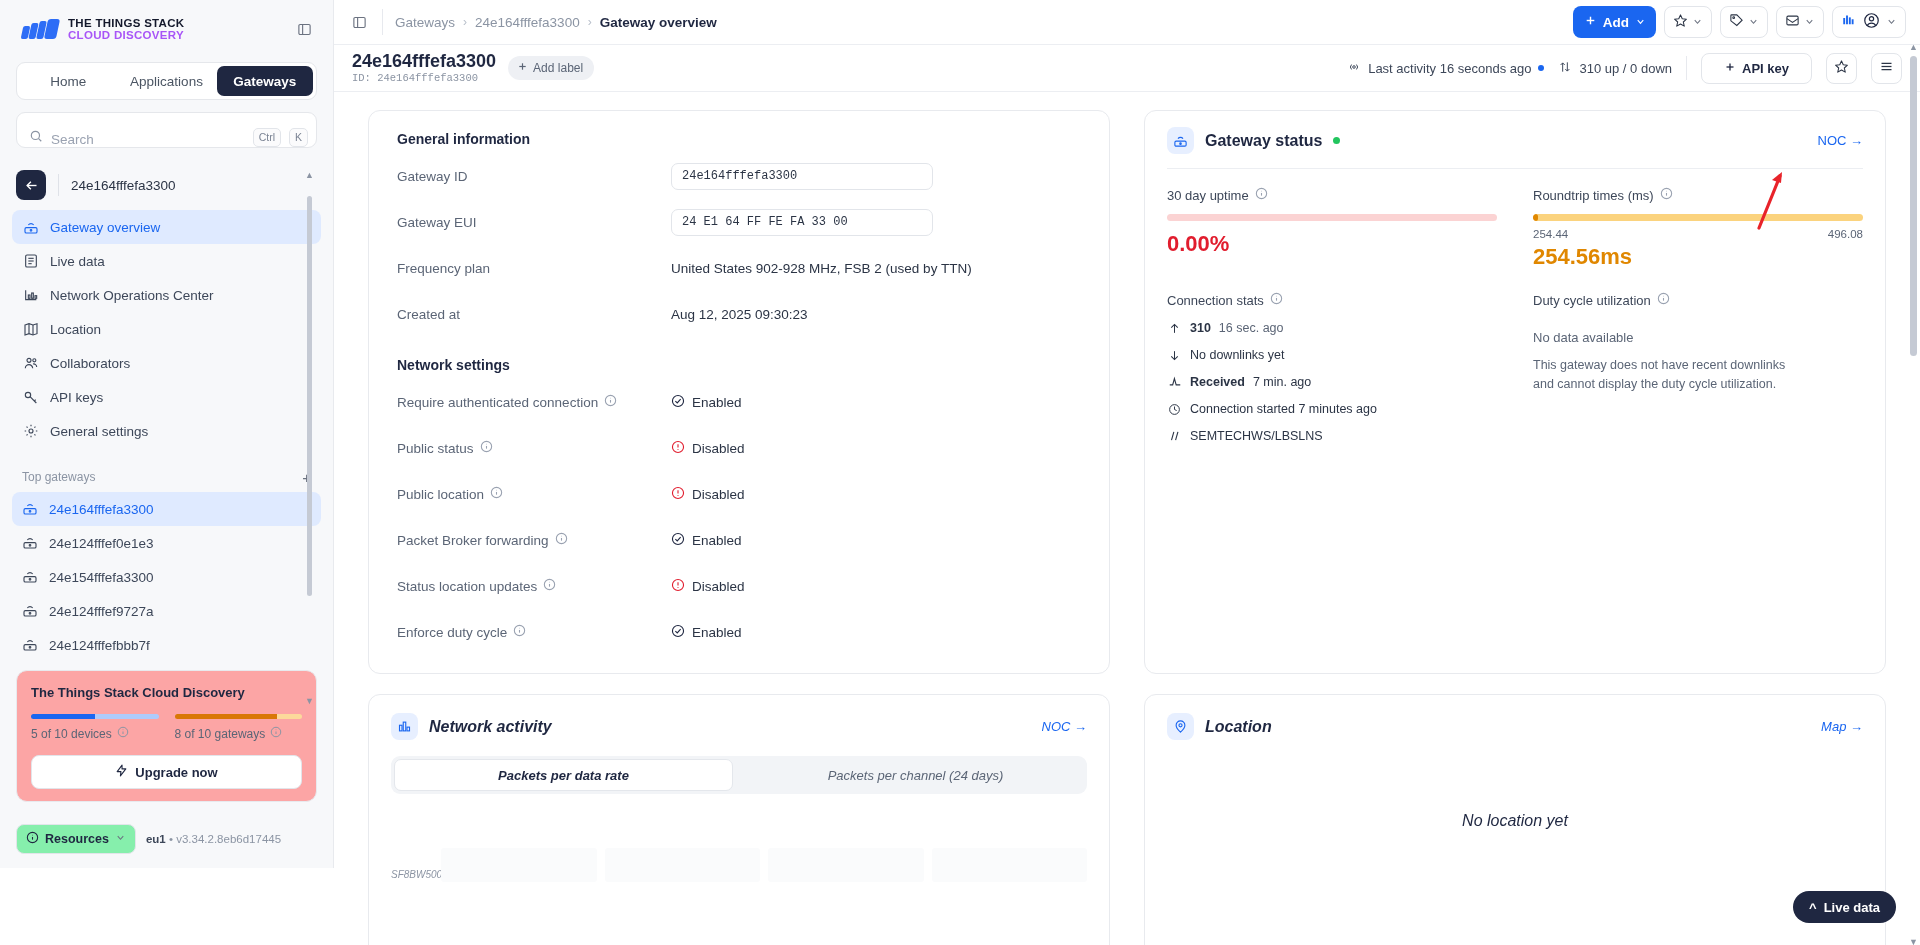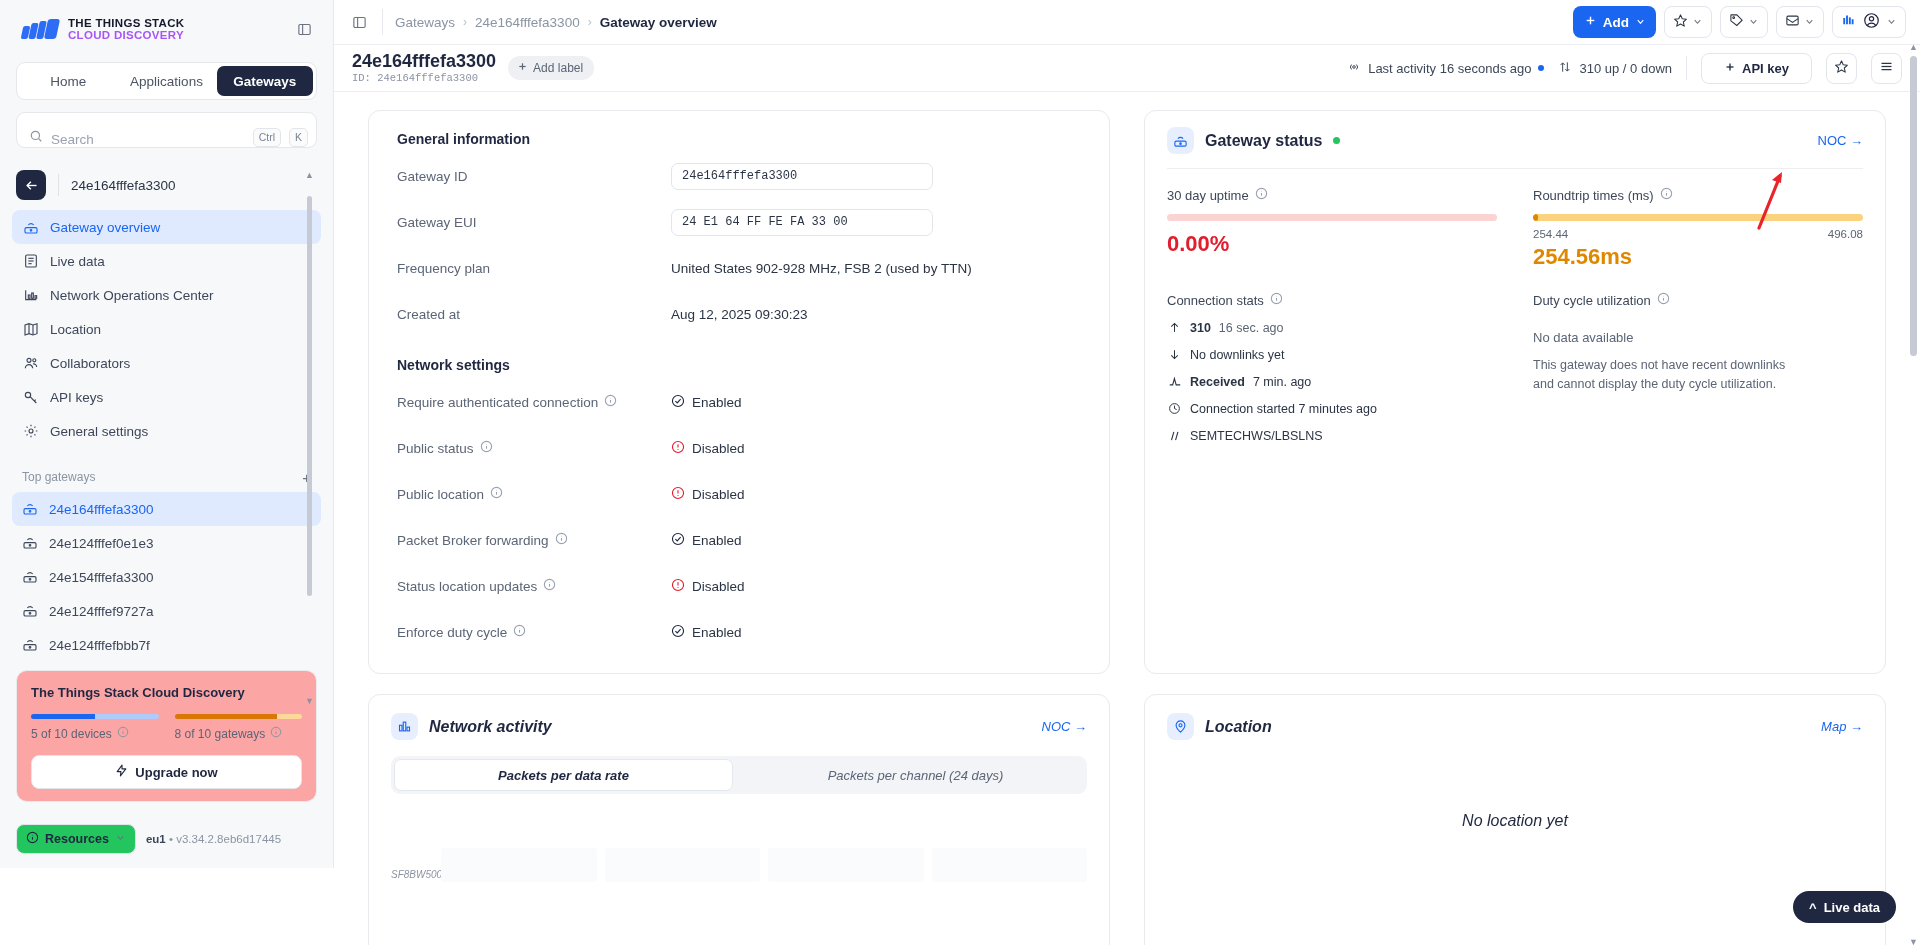--- a/index.html
+++ b/index.html
@@ -120,21 +120,21 @@
   .bar-label { font-size: 12px; color: #5b6576; margin-top: 7px; display: flex; align-items: center; gap: 5px; }
   .upgrade-btn {
     margin-top: 14px; height: 34px; border: 1px solid #e2e5ea; border-radius: 8px;
     background: #fff; display: flex; align-items: center; justify-content: center;
     gap: 7px; font-size: 13px; font-weight: 700; color: #1f2741; cursor: pointer;
   }
   .side-footer {
     margin-top: auto; padding: 12px 16px 14px 16px; display: flex; align-items: center; gap: 10px;
   }
   .res-btn {
-    height: 30px; border: 1px solid #e2e5ea; border-radius: 8px; background: #22c55e;
+    height: 30px; border: 1px solid #e2e5ea; border-radius: 8px; background: #86efac;
     display: flex; align-items: center; gap: 6px; padding: 0 9px; cursor: pointer;
     font-size: 12.5px; font-weight: 600; color: #1f2741;
   }
   .version { font-size: 11.5px; color: #8b94a3; }
   .version b { color: #3d4759; }
 
   
   .main { flex: 1; height: 945px; display: flex; flex-direction: column; background: #ffffff; position: relative; }
   .topbar {
     height: 45px; border-bottom: 1px solid #eceef2; display: flex; align-items: center;
@@ -215,21 +215,21 @@
   }
   .head-title { font-size: 16px; font-weight: 700; color: #1f2741; }
   .dot-green { width: 7px; height: 7px; border-radius: 50%; background: #22c55e; }
   .noc-link { margin-left: auto; font-size: 13px; color: #1a66f0; cursor: pointer; text-decoration: none; }
   .hr { height: 1px; background: #eceef2; margin: 14px 0 0 0; }
   .grid2 { display: grid; grid-template-columns: 1fr 1fr; gap: 0 36px; }
   .mlabel { font-size: 13px; color: #3d4759; display: flex; align-items: center; gap: 6px; margin-top: 18px; }
   .progbar { height: 7px; border-radius: 5px; margin-top: 11px; display: flex; overflow: hidden; }
   .bigval { font-size: 22px; font-weight: 600; margin-top: 10px; }
   .rng { display: flex; justify-content: space-between; font-size: 11.5px; color: #5b6576; margin-top: 7px; }
-  .statline { display: flex; align-items: flex-start; gap: 8px; font-size: 12.5px; color: #2b3445; margin-top: 13px; }
+  .statline { display: flex; align-items: flex-end; gap: 8px; font-size: 12.5px; color: #2b3445; margin-top: 13px; }
   .statline .sico { width: 15px; display: flex; justify-content: center; color: #2b3445; }
   .statline b { font-weight: 700; }
   .statline .muted { color: #5b6576; }
   .nodata { font-size: 13px; color: #5b6576; margin-top: 22px; }
   .nodesc { font-size: 12.5px; color: #5b6576; margin-top: 11px; line-height: 1.5; max-width: 260px; }
 
   .card.bottom { margin-top: 20px; padding: 18px 22px 0 22px; height: 284px; overflow: hidden; font-style: italic; }
   .tabpill {
     margin-top: 16px; height: 38px; background: #f2f4f7; border-radius: 9px;
     display: flex; padding: 3px; gap: 14px;

